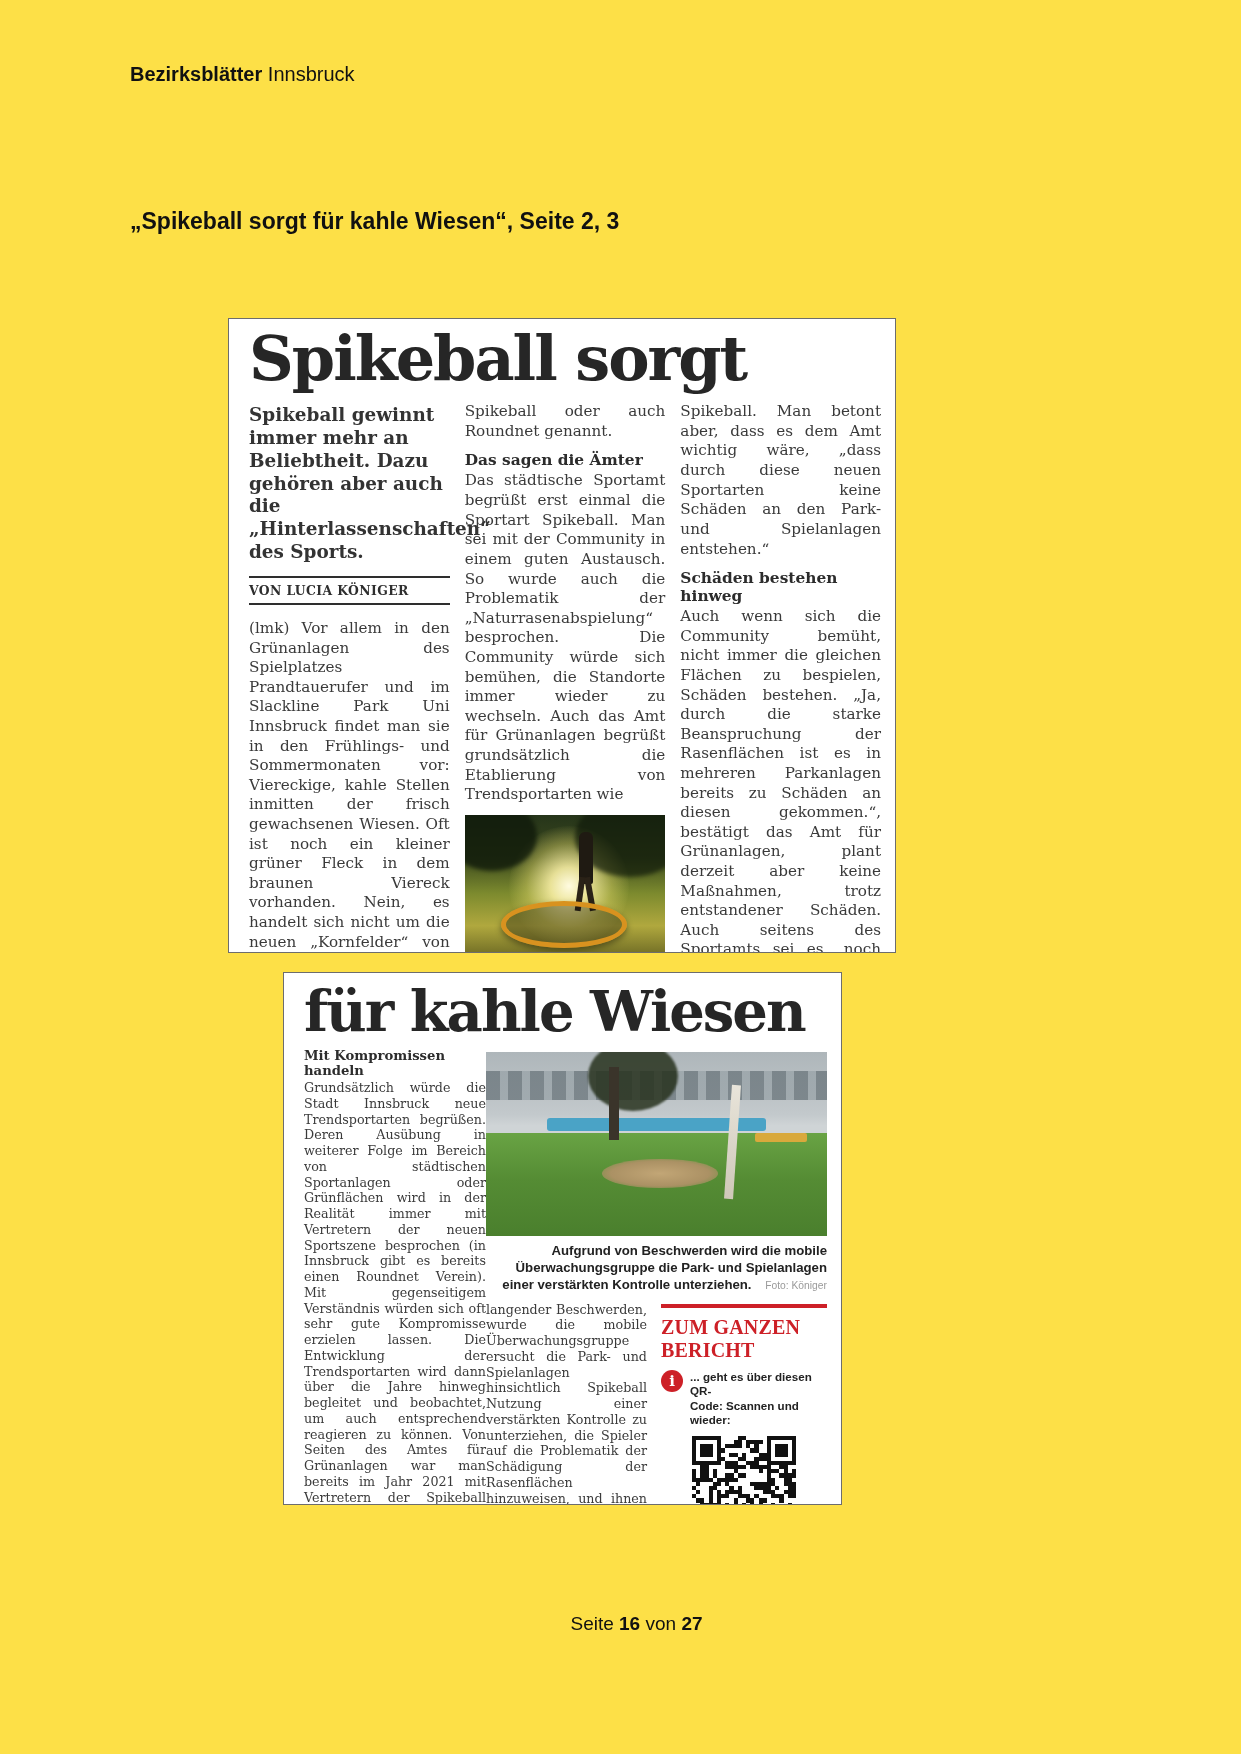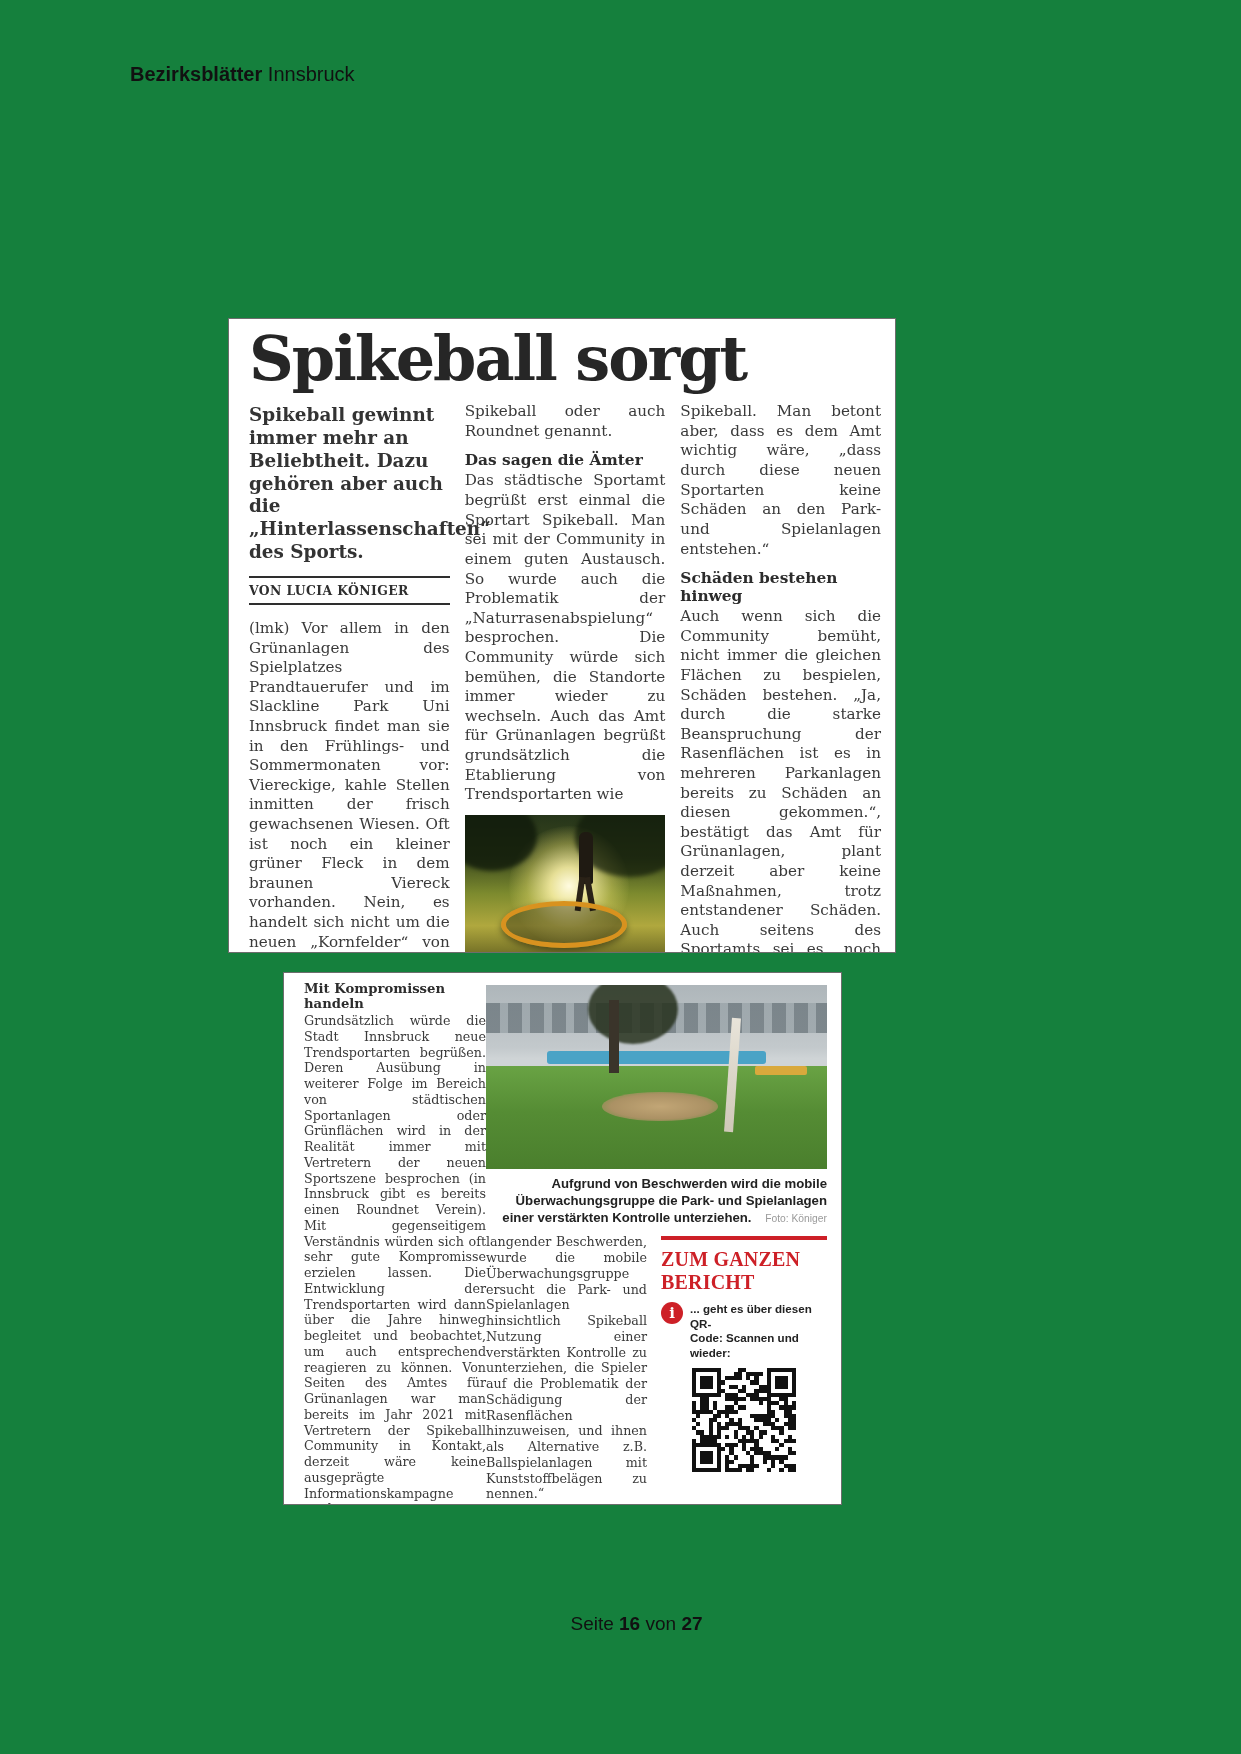--- a/index.html
+++ b/index.html
@@ -1,16 +1,16 @@
 <!DOCTYPE html>
 <html style="--accent: #cd2027;"><head>
 <meta charset="utf-8">
 <style>
   html,body{margin:0;padding:0;background:#fff;}
-  .page{position:relative;width:1241px;height:1754px;background:#15803d;overflow:hidden;
+  .page{position:relative;width:1241px;height:1754px;background:#fde047;overflow:hidden;
         font-family:"Liberation Sans",sans-serif;color:#1c1c1c;}
 
   
   .brand{position:absolute;left:130px;top:63px;font-size:20px;color:#111;}
   .brand .bold{font-weight:bold;}
   .ref-title{position:absolute;left:130px;top:208px;font-size:23px;font-weight:bold;color:#111;margin:0;}
 
   
   .clip{position:absolute;background:#fff;border:1px solid #6d6d6d;overflow:hidden;
         font-family:"DejaVu Serif","Liberation Serif",serif;color:#383838;padding-left:6px;}
@@ -94,20 +94,21 @@
 </head>
 <body>
 
 <div class="page">
 
   <div class="brand">
     <span class="bold">Bezirksblätter</span>
     <span>Innsbruck</span>
   </div>
 
+  <h1 class="ref-title">„Spikeball sorgt für kahle Wiesen“, Seite 2, 3</h1>
 
   <section class="clip clip1">
     <h2>Spikeball sorgt</h2>
     <div class="cols">
 
       <div class="col">
         <p class="lead">Spikeball gewinnt immer mehr an Beliebtheit. Dazu gehören aber auch die „Hinterlassenschaften“ des Sports.</p>
         <div class="byline-box">VON LUCIA KÖNIGER</div>
         <p class="body">(lmk) Vor allem in den Grünanlagen des Spielplatzes Prandtauerufer und im Slackline Park Uni Innsbruck findet man sie in den Frühlings- und Sommermonaten vor: Viereckige, kahle Stellen inmitten der frisch gewachsenen Wiesen. Oft ist noch ein kleiner grüner Fleck in dem braunen Viereck vorhanden. Nein, es handelt sich nicht um die neuen „Kornfelder“ von Außerirdischen oder dass die Innsbrucker Wiesen spezielle Geheimratsecken entwickeln, sondern schlichtweg um eine Trendsportart, die ihre Spuren in den Grünanlagen hinterlässt:</p>
       </div>
@@ -131,20 +132,21 @@
       <div class="col">
         <p class="body">Spikeball. Man betont aber, dass es dem Amt wichtig wäre, „dass durch diese neuen Sportarten keine Schäden an den Park- und Spielanlagen entstehen.“</p>
         <h3 class="subhead">Schäden bestehen hinweg</h3>
         <p class="body">Auch wenn sich die Community bemüht, nicht immer die gleichen Flächen zu bespielen, Schäden bestehen. „Ja, durch die starke Beanspruchung der Rasenflächen ist es in mehreren Parkanlagen bereits zu Schäden an diesen gekommen.“, bestätigt das Amt für Grünanlagen, plant derzeit aber keine Maßnahmen, trotz entstandener Schäden. Auch seitens des Sportamts sei es „noch nicht notwendig“, die Nutzung der Flächen für Sportarten wie Spikeball zu regulieren oder gezielt zu lenken. Das Sportamt betont aber, dass auch Kunstrasenplätze regelmäßig angefragt und Reservierungen entgegengenommen werden.</p>
       </div>
 
     </div>
   </section>
 
   <section class="clip clip2">
+    <h2>für kahle Wiesen</h2>
     <div class="row2">
 
       <div class="c2-left">
         <h3 class="subhead small">Mit Kompromissen handeln</h3>
         <p class="body small">Grundsätzlich würde die Stadt Innsbruck neue Trendsportarten begrüßen. Deren Ausübung in weiterer Folge im Bereich von städtischen Sportanlagen oder Grünflächen wird in der Realität immer mit Vertretern der neuen Sportszene besprochen (in Innsbruck gibt es bereits einen Roundnet Verein). Mit gegenseitigem Verständnis würden sich oft sehr gute Kompromisse erzielen lassen. Die Entwicklung der Trendsportarten wird dann über die Jahre hinweg begleitet und beobachtet, um auch entsprechend reagieren zu können. Von Seiten des Amtes für Grünanlagen war man bereits im Jahr 2021 mit Vertretern der Spikeball Community in Kontakt, derzeit wäre keine ausgeprägte Informationskampagne geplant.</p>
 
       </div>
 
       <div class="c2-right">
         <div class="photo photo2">

